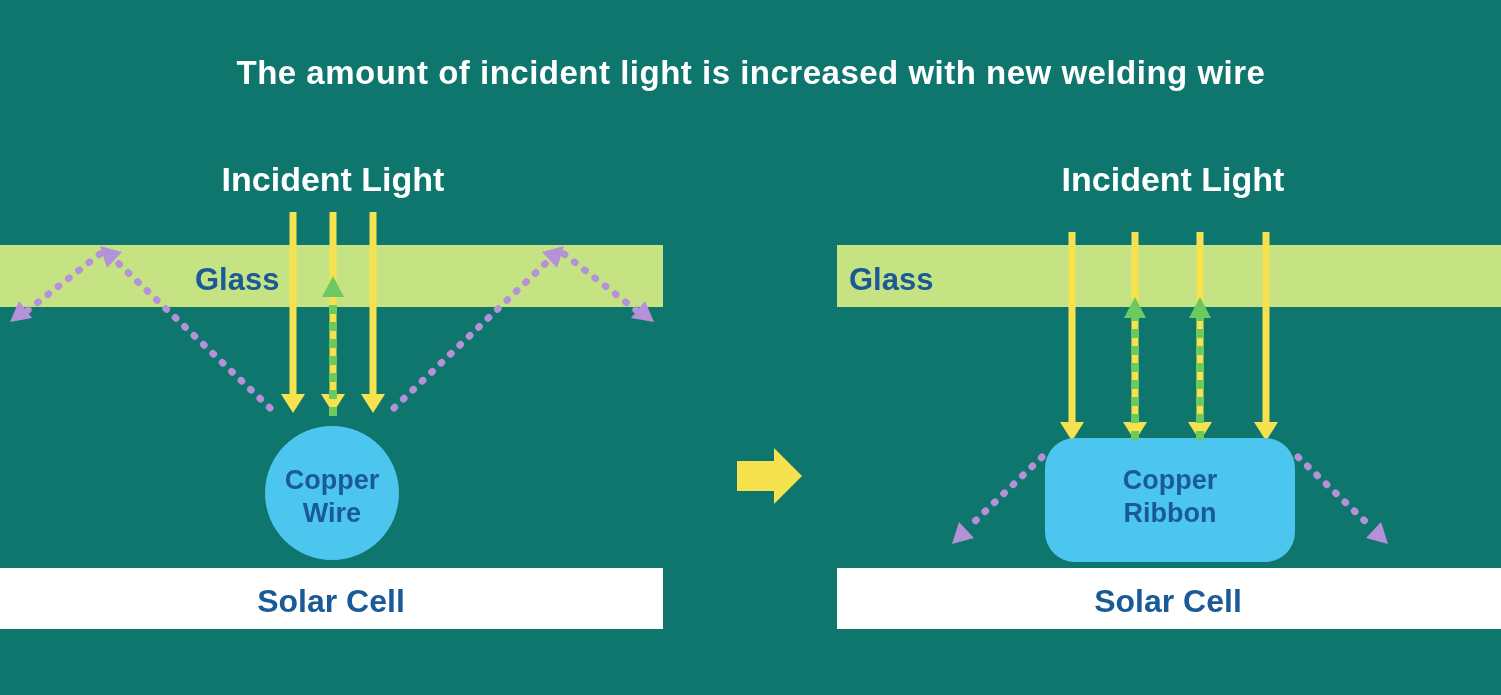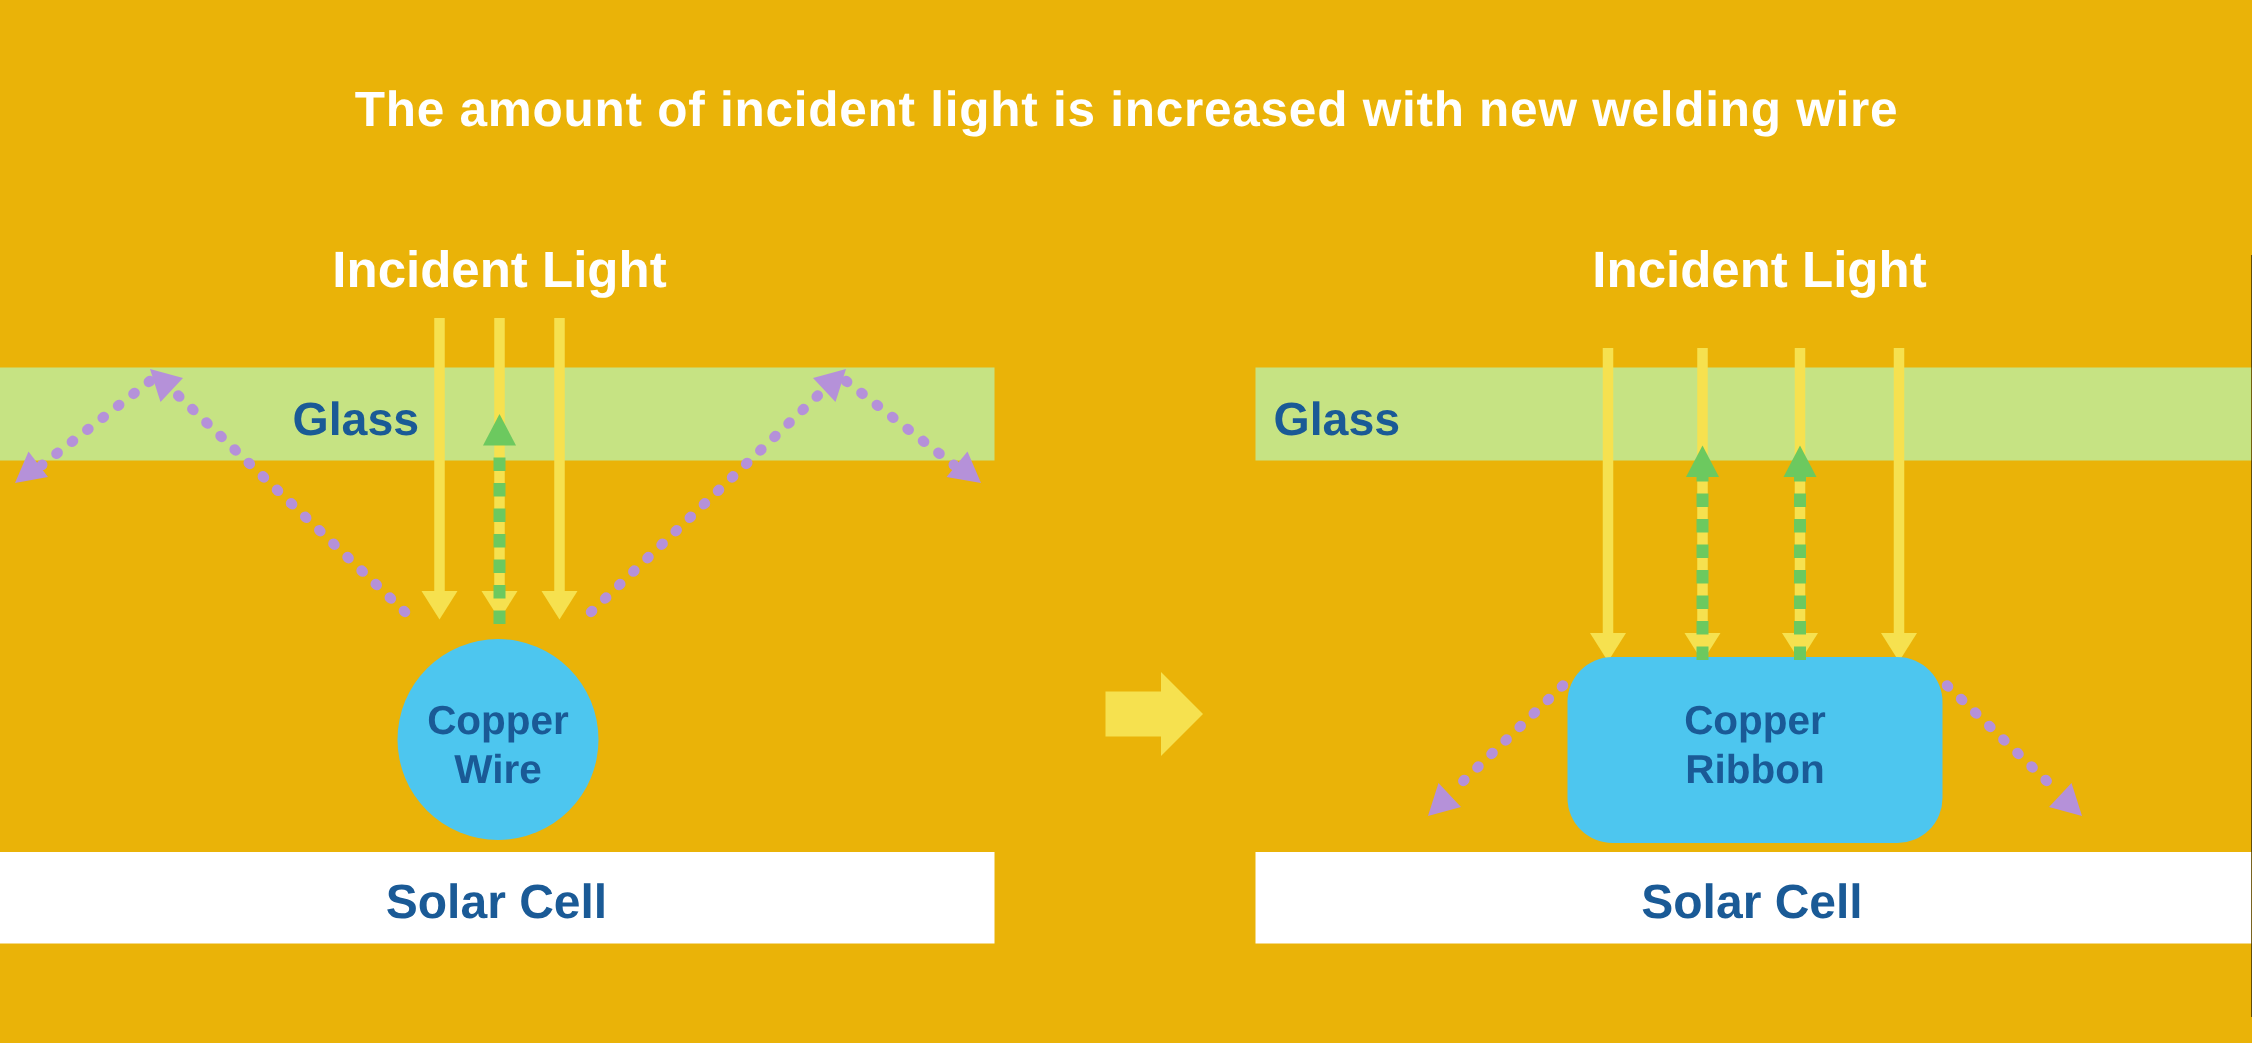--- a/index.html
+++ b/index.html
@@ -7,21 +7,21 @@
     background: #000000;
     width: 1501px;
     height: 695px;
     font-family: "Liberation Sans", "DejaVu Sans", sans-serif;
     overflow: hidden;
   }
   .canvas {
     position: relative;
     width: 1501px;
     height: 695px;
-    background: #eab308;
+    background: #0f766e;
   }
   .canvas svg { position: absolute; left: 0; top: 0; }
 
   
   .fill-yellow  { fill: #F6E14F; }
   .fill-glass   { fill: #C6E383; }
   .fill-green   { fill: #6CC95F; }
   .fill-purple  { fill: #B591D9; }
   .fill-blue    { fill: #4DC6EF; }
   .fill-white   { fill: #FFFFFF; }

